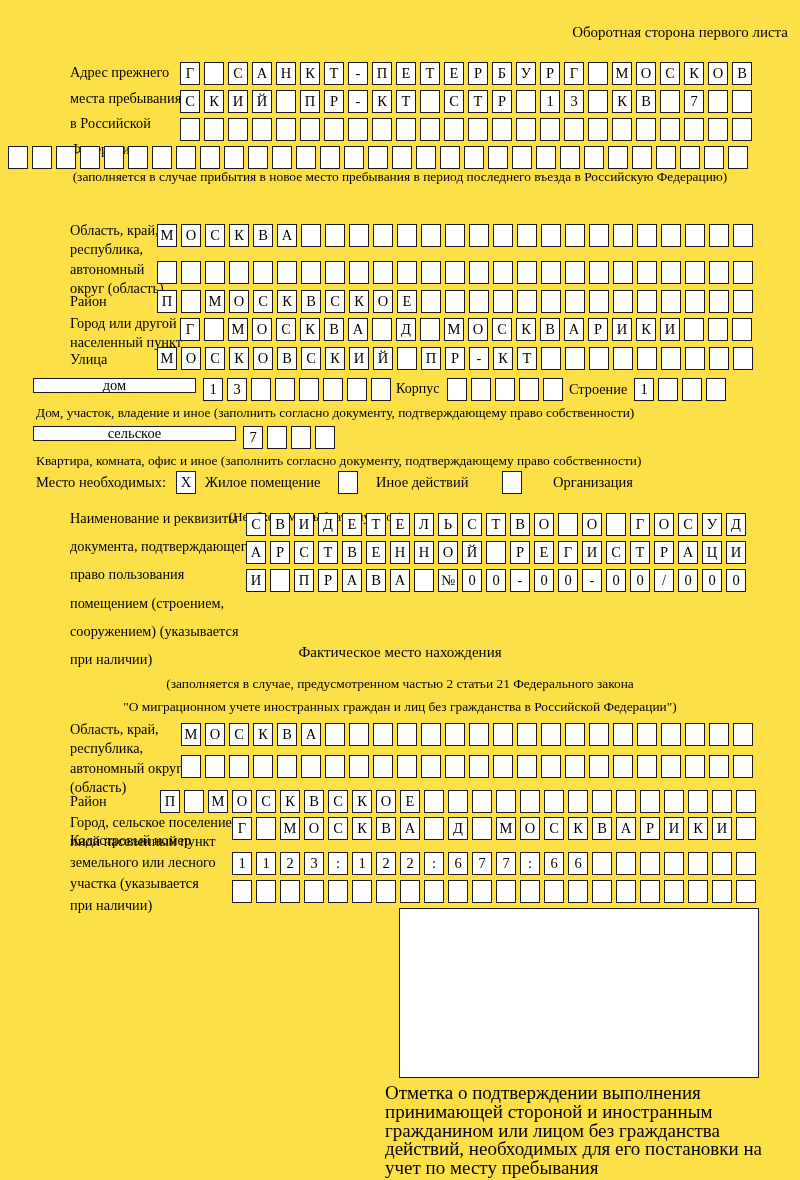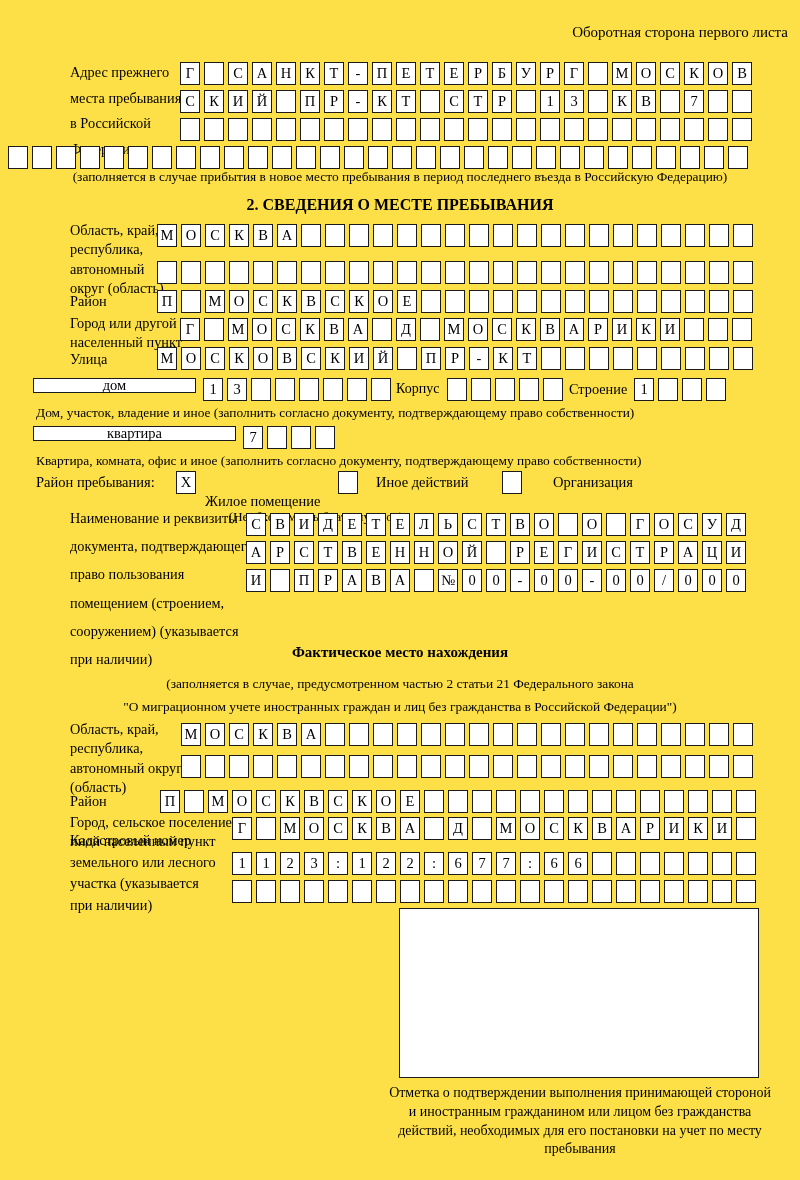--- a/index.html
+++ b/index.html
@@ -8,24 +8,24 @@
   .abs{position:absolute;}
   .lbl{font-size:14.3px;line-height:19.3px;white-space:pre-line;}
   .cells{position:absolute;display:flex;gap:4px;}
   .cell{box-sizing:border-box;flex:0 0 auto;width:20px;height:23px;border:1.5px solid #1b1b1b;
         display:flex;align-items:center;justify-content:center;font-size:14.5px;background:#fff;}
   .widebox{box-sizing:border-box;position:absolute;height:15px;border:1.5px solid #1b1b1b;
         display:flex;align-items:center;justify-content:center;font-size:14.5px;background:#fff;}
   .caption{font-size:13.4px;white-space:nowrap;}
   .center{width:800px;text-align:center;left:0;}
   .title{font-weight:bold;font-size:16px;}
-  .subtitle{font-weight:bold;font-size:15px;}
+  .subtitle{font-weight:normal;font-size:15px;}
   .note{font-size:13.4px;}
   .stamp-box{box-sizing:border-box;position:absolute;border:1.6px solid #1b1b1b;background:#fff;}
-  .stamp-caption{font-size:14px;line-height:18.8px;text-align:center;font-family:Liberation Serif, serif;}
+  .stamp-caption{font-size:19px;line-height:18.8px;text-align:left;font-family:Liberation Serif, serif;}
 </style>
 </head>
 <body>
 
 <div class="page">
 
   <div class="abs" style="top:24px;right:60px;font-size:15px;">Оборотная сторона первого листа</div>
 
   <div class="abs lbl" style="left:70px;top:60px;width:120px;line-height:25.5px;">Адрес прежнего
 места пребывания
@@ -137,21 +137,20 @@
       <div class="cell"></div>
       <div class="cell"></div>
       <div class="cell"></div>
       <div class="cell"></div>
       <div class="cell"></div>
       <div class="cell"></div>
       <div class="cell"></div>
     </div>
   <div class="abs note center" style="top:169px;">(заполняется в случае прибытия в новое место пребывания в период последнего въезда в Российскую Федерацию)</div>
 
-  <div class="abs title center" style="top:196px;">2. СВЕДЕНИЯ О МЕСТЕ ПРЕБЫВАНИЯ</div>
 
   <div class="abs lbl" style="left:70px;top:221px;width:114px;">Область, край,
 республика,
 автономный
 округ (область)</div>
   <div class="cells" style="left:157px;top:224px;">
       <div class="cell">М</div>
       <div class="cell">О</div>
       <div class="cell">С</div>
       <div class="cell">К</div>
@@ -316,33 +315,33 @@
   <div class="abs" style="left:569px;top:381px;font-size:14.3px;">Строение</div>
   <div class="cells" style="left:634px;top:378px;">
       <div class="cell">1</div>
       <div class="cell"></div>
       <div class="cell"></div>
       <div class="cell"></div>
     </div>
   <div class="abs caption" style="left:36px;top:405px;">Дом, участок, владение и иное (заполнить согласно документу, подтверждающему право собственности)</div>
 
   <div class="widebox" style="left:33px;top:426px;width:203px;">
-    <span>квартира</span>
+    <span>сельское</span>
   </div>
   <div class="cells" style="left:243px;top:426px;">
       <div class="cell">7</div>
       <div class="cell"></div>
       <div class="cell"></div>
       <div class="cell"></div>
     </div>
   <div class="abs caption" style="left:36px;top:453px;">Квартира, комната, офис и иное (заполнить согласно документу, подтверждающему право собственности)</div>
 
-  <div class="abs" style="left:36px;top:474px;font-size:14.5px;">Район пребывания:</div>
+  <div class="abs" style="left:36px;top:474px;font-size:14.5px;">Место необходимых:</div>
   <div class="cell abs" style="left:176px;top:471px;">X</div>
-  <div class="abs" style="left:205px;top:474px;font-size:14.5px;margin-top:19px;">Жилое помещение</div>
+  <div class="abs" style="left:205px;top:474px;font-size:14.5px;">Жилое помещение</div>
   <div class="cell abs" style="left:338px;top:471px;"></div>
   <div class="abs" style="left:376px;top:474px;font-size:14.5px;">Иное действий</div>
   <div class="cell abs" style="left:502px;top:471px;"></div>
   <div class="abs" style="left:553px;top:474px;font-size:14.5px;">Организация</div>
   <div class="abs note" style="left:36px;top:497px;width:560px;text-align:center;margin-top:12px;">(Необходимо выбрать нужное)</div>
 
   <div class="abs lbl" style="left:70px;top:504px;width:210px;line-height:28.2px;">Наименование и реквизиты
 документа, подтверждающего
 право пользования
 помещением (строением,

